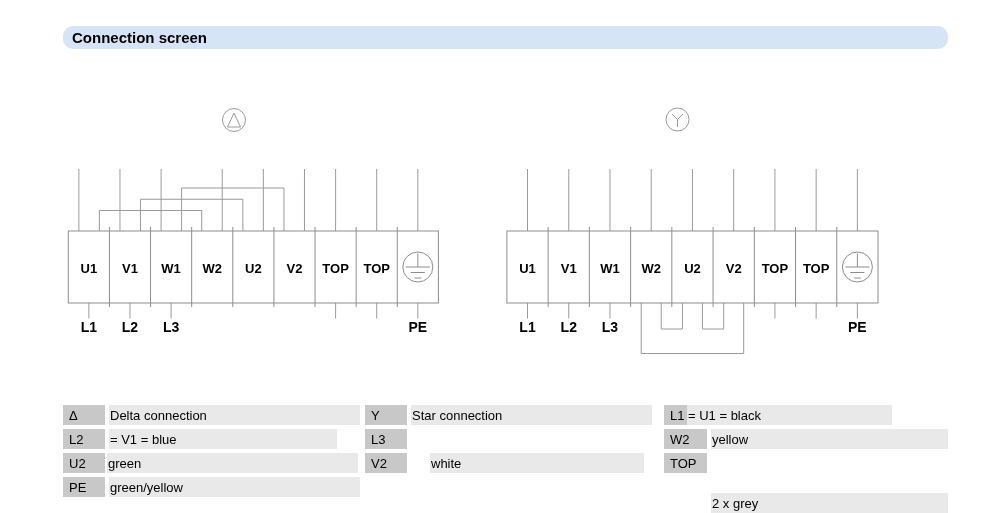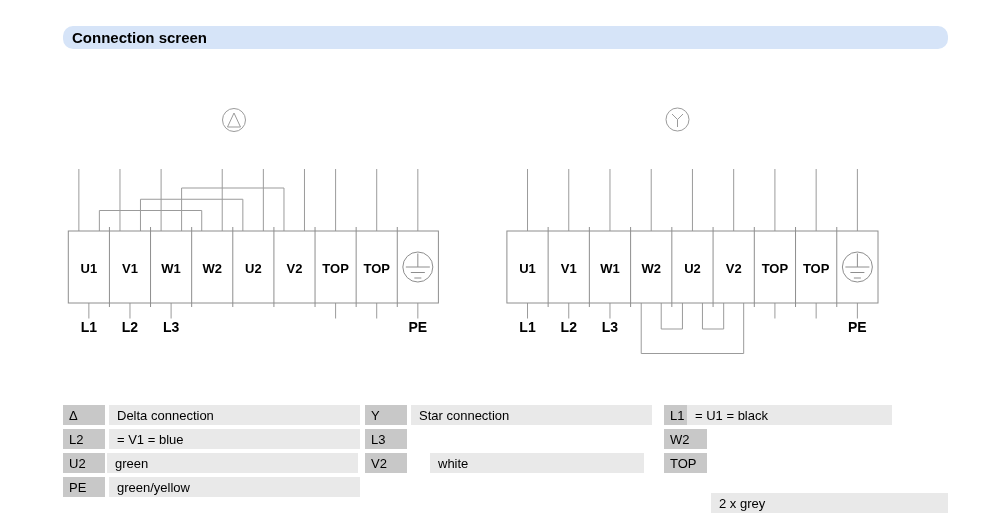--- a/index.html
+++ b/index.html
@@ -17,21 +17,21 @@
   #delta-svg { left:55px; top:100px; }
   #star-svg  { left:490px; top:100px; }
   svg text { font-family:"Liberation Sans", sans-serif; }
   .legend { position:absolute; left:63px; top:405px; width:890px; }
   .legend-row { position:relative; height:20px; margin-bottom:4px; }
   .cell {
     position:absolute; top:0; height:20px; display:flex; align-items:center;
     box-sizing:border-box; font-size:13px; white-space:nowrap;
   }
   .key { background:var(--key-bg,#c8c8c8); padding-left:6px; }
-  .val { background:var(--val-bg,#e9e9e9); padding-left:8px; }
+  .val { background:var(--val-bg,#e9e9e9); padding-left:1px; }
 </style>
 </head>
 <body>
 
 <div class="canvas">
 
   <div class="title-bar">
     <span>Connection screen</span>
   </div>
 
@@ -155,23 +155,24 @@
       <div class="legend-row">
         <div class="cell key" style="left: 0px; width: 42px;">Δ</div>
         <div class="cell val" style="left: 46px; width: 251px;">Delta connection</div>
         <div class="cell key" style="left: 302px; width: 42px;">Y</div>
         <div class="cell val" style="left: 348px; width: 241px;">Star connection</div>
         <div class="cell key" style="left: 601px; width: 43px;">L1</div>
         <div class="cell val" style="left: 624px; width: 205px;">= U1 = black</div>
       </div>
       <div class="legend-row">
         <div class="cell key" style="left: 0px; width: 42px;">L2</div>
-        <div class="cell val" style="left: 46px; width: 251px;">= V1 = blue</div>
+        <div class="cell val" style="left: 46px; width: 228px;">= V1 = blue</div>
         <div class="cell key" style="left: 302px; width: 42px;">L3</div>
         <div class="cell key" style="left: 601px; width: 43px;">W2</div>
+        <div class="cell val" style="left: 648px; width: 237px;">yellow</div>
       </div>
       <div class="legend-row">
         <div class="cell key" style="left: 0px; width: 42px;">U2</div>
         <div class="cell val" style="left: 44px; width: 251px;">green</div>
         <div class="cell key" style="left: 302px; width: 42px;">V2</div>
         <div class="cell val" style="left: 367px; width: 214px;">white</div>
         <div class="cell key" style="left: 601px; width: 43px;">TOP</div>
         <div class="cell val" style="left: 648px; width: 237px; margin-top: 40px;">2 x grey</div>
       </div>
       <div class="legend-row">

